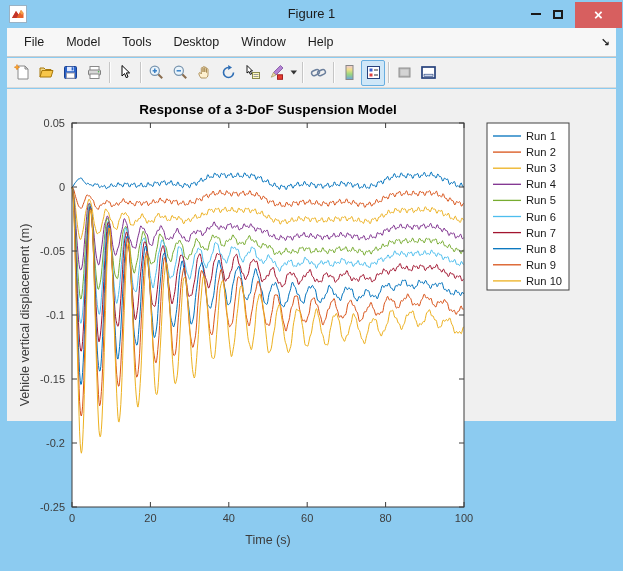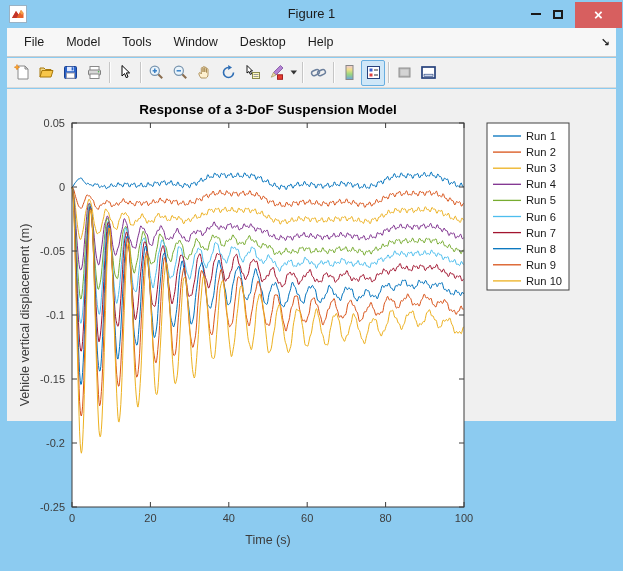--- a/index.html
+++ b/index.html
@@ -50,22 +50,22 @@
           <i></i>
         </div>
       <div class="btn-close">×</div>
     </div>
   </div>
 
   <div class="menubar">
     <span class="menu-item">File</span>
     <span class="menu-item">Model</span>
     <span class="menu-item">Tools</span>
+    <span class="menu-item">Desktop</span>
     <span class="menu-item">Window</span>
-    <span class="menu-item">Desktop</span>
     <span class="menu-item">Help</span>
     <span class="dock-arrow">↘</span>
   </div>
 
   <div class="toolbar">
     <div class="tbtn">
       <svg width="17" height="17" viewBox="0 0 17 17">
           <path d="M4,2 h7 l3,3 v10 h-10 z" fill="#fff" stroke="#8a8a8a"></path>
           <path d="M11,2 l3,3 h-3 z" fill="#ddd" stroke="#8a8a8a"></path>
           <path d="M3,0.5 L3.8,2.4 L5.7,3.2 L3.8,4 L3,5.9 L2.2,4 L0.3,3.2 L2.2,2.4 Z" fill="#ffa629" stroke="#d86f00" stroke-width="0.5"></path>

